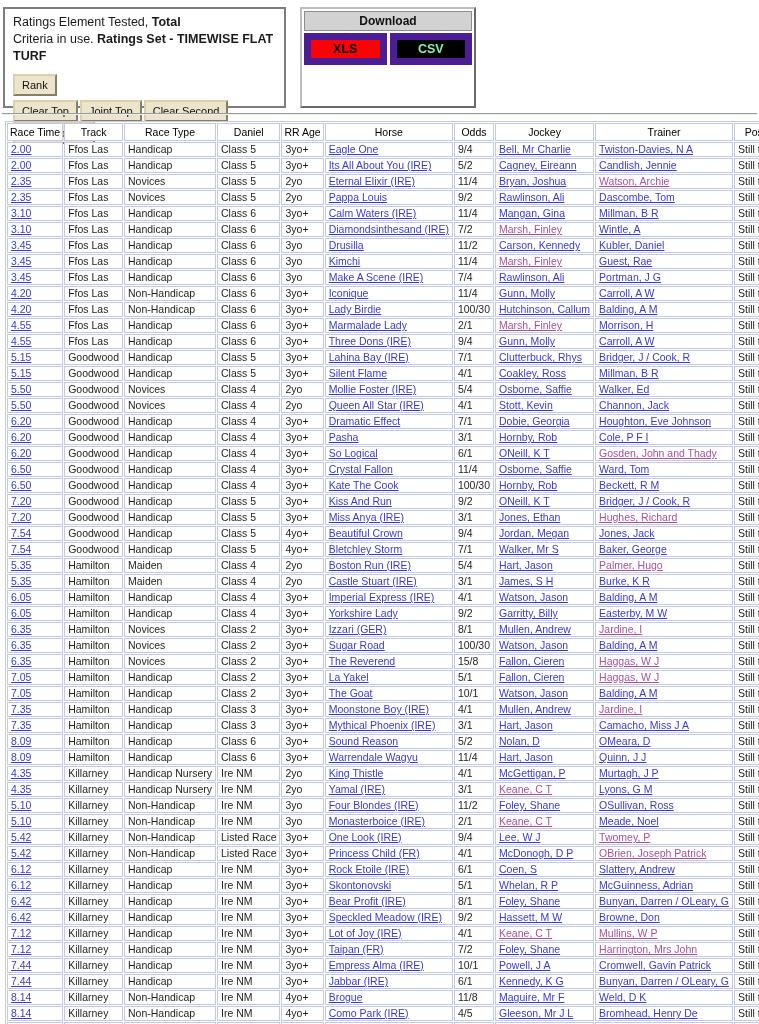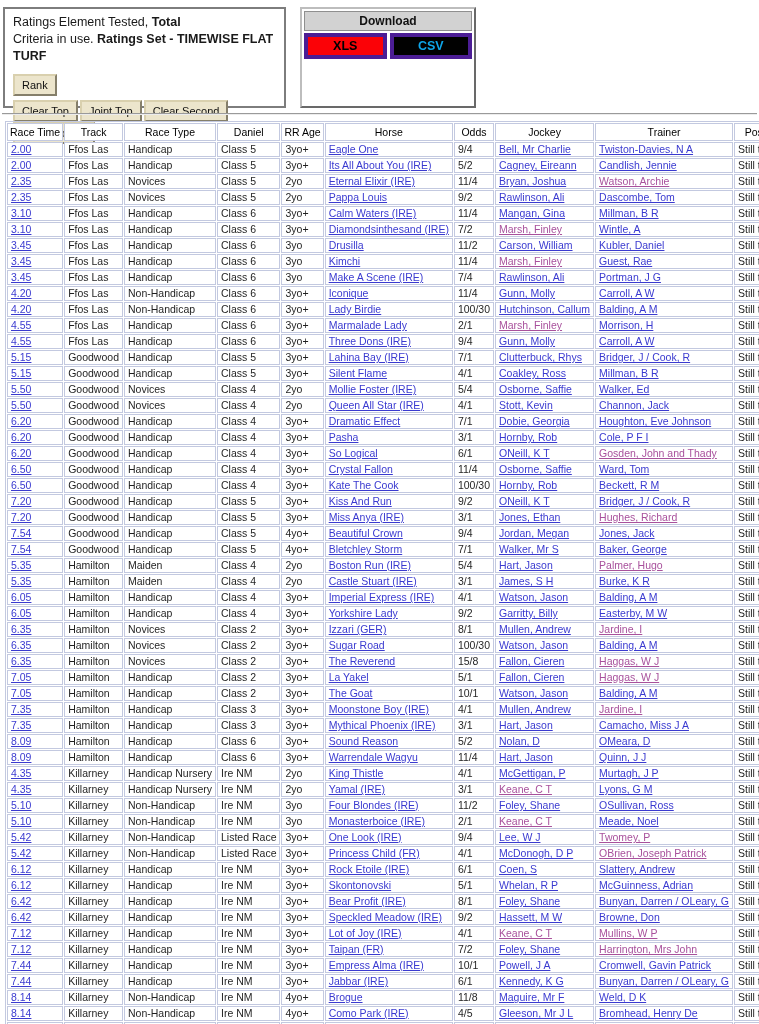--- a/index.html
+++ b/index.html
@@ -27,24 +27,24 @@
     border:2px outset #bdbdbd;box-sizing:border-box;padding:2px;background:#fff;
   }
   .dl-head{
     background:#d2d2d2;border:1px solid #8f8f8f;text-align:center;
     font-size:12px;font-weight:bold;color:#111;padding:2px 0;
   }
   .dl-btns{display:flex;gap:3px;margin-top:2px;}
   .dl-btn{
     flex:1;display:block;text-align:center;text-decoration:none;
     font-size:12.5px;font-weight:bold;padding:2px 0;
-    border:4px solid #4c1d95;cursor:pointer;
+    border:7px solid #4c1d95;cursor:pointer;
   }
   .dl-xls{color:#000;}
-  .dl-csv{color:#0ea5e9;}
+  .dl-csv{color:#86efac;}
   
   .separator{
     position:absolute;top:113px;left:2px;right:2px;height:0;
     border-top:1px solid #9a9a9a;border-bottom:1px solid #ececec;
   }
   
   table.ratings{
     position:absolute;top:121px;left:5px;
     border-collapse:separate;border-spacing:1px;table-layout:fixed;
     border:1px solid #c3c9e0;
@@ -189,21 +189,21 @@
         <td>Still to Run</td>
       </tr>
       <tr>
         <td><a href="#">3.45</a></td>
         <td>Ffos Las</td>
         <td>Handicap</td>
         <td>Class 6</td>
         <td>3yo</td>
         <td><a href="#">Drusilla</a></td>
         <td>11/2</td>
-        <td><a href="#">Carson, William</a></td>
+        <td><a href="#">Carson, Kennedy</a></td>
         <td><a href="#">Kubler, Daniel</a></td>
         <td>Still to Run</td>
       </tr>
       <tr>
         <td><a href="#">3.45</a></td>
         <td>Ffos Las</td>
         <td>Handicap</td>
         <td>Class 6</td>
         <td>3yo</td>
         <td><a href="#">Kimchi</a></td>

